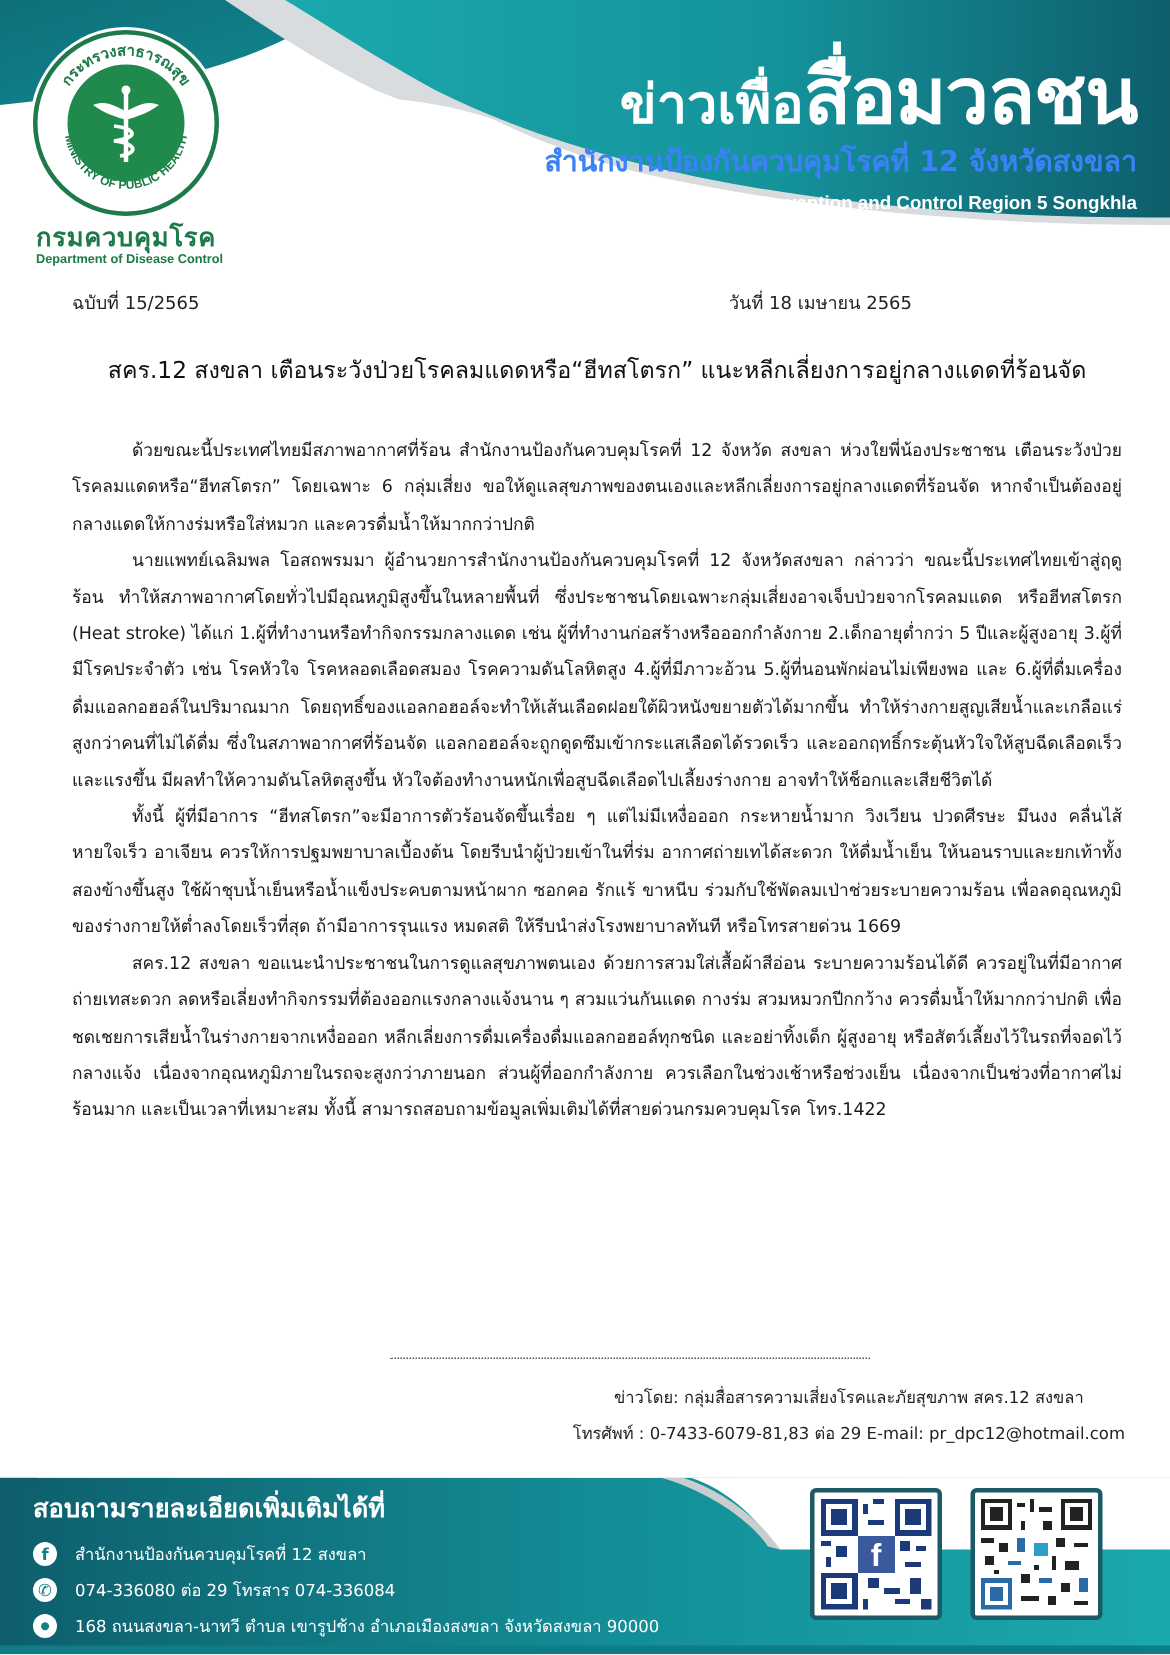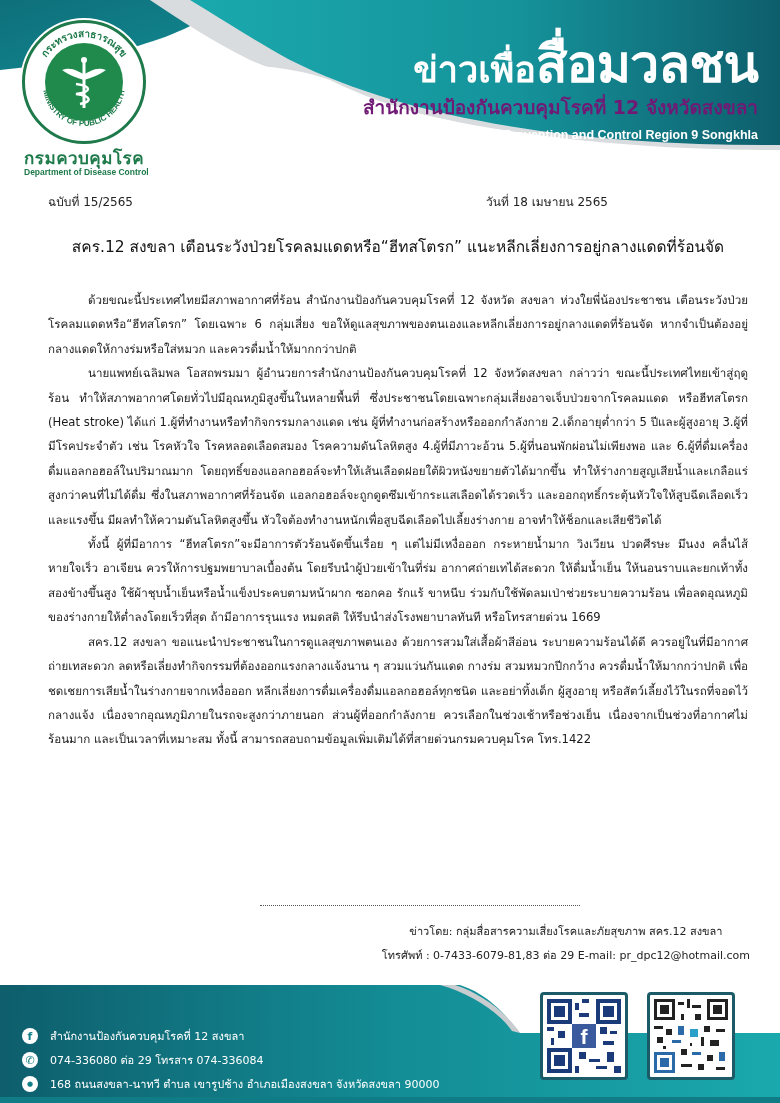--- a/index.html
+++ b/index.html
@@ -14,21 +14,21 @@
   .logo-inner { position: absolute; left: 20px; top: 20px; width: 78px; height: 78px; border-radius: 50%;
           background: #1f8a4c; display: flex; align-items: center; justify-content: center; }
   .logo-ring-text { position: absolute; left: 0; top: 0; width: 118px; height: 118px; }
   .dept-th { position: absolute; left: 24px; top: 144px; font-family: "DejaVu Sans", sans-serif; font-weight: bold;
              font-size: 17px; color: #1e7a4a; letter-spacing: 0.5px; text-align: center; }
   .dept-en { position: absolute; left: 24px; top: 167px; font-family: "Liberation Sans", sans-serif;
              font-size: 8.5px; color: #1e7a4a; font-weight: bold; }
   .banner-title { position: absolute; right: 22px; top: 22px; color: #ffffff; text-align: center; white-space: nowrap; }
   .banner-title .small { font-family: "DejaVu Sans", sans-serif; font-weight: bold; font-size: 36px; }
   .banner-title .big { font-family: "DejaVu Sans", sans-serif; font-weight: bold; font-size: 52px; letter-spacing: -1px; }
-  .banner-sub-th { position: absolute; right: 22px; top: 92px; color: #701a75; font-family: "DejaVu Sans", sans-serif;
+  .banner-sub-th { position: absolute; right: 22px; top: 92px; color: #3b82f6; font-family: "DejaVu Sans", sans-serif;
                    font-weight: bold; font-size: 19px; white-space: nowrap; }
   .banner-sub-en { position: absolute; right: 22px; top: 128px; color: #ffffff; font-family: "Liberation Sans", sans-serif;
                    font-weight: bold; font-size: 12.5px; white-space: nowrap; }
 
   
   .meta { position: absolute; top: 192px; left: 0; width: 656px; height: 20px;
           font-family: "DejaVu Sans", sans-serif; font-size: 12px; color: #222; }
   .issue { position: absolute; left: 48px; }
   .date { position: absolute; right: 48px; }
 
@@ -110,21 +110,21 @@
       </svg>
     </div>
   </div>
   <div class="dept-th">กรมควบคุมโรค</div>
   <div class="dept-en">Department of Disease Control</div>
 
   <div class="banner-title">
     <span class="small">ข่าวเพื่อ</span><span class="big">สื่อมวลชน</span>
   </div>
   <div class="banner-sub-th">สำนักงานป้องกันควบคุมโรคที่ 12 จังหวัดสงขลา</div>
-  <div class="banner-sub-en">The Office of Disease Prevention and Control Region 9 Songkhla</div>
+  <div class="banner-sub-en">The Office of Disease Prevention and Control Region 5 Songkhla</div>
 </div>
 
 <div class="meta">
   <span class="issue">ฉบับที่ 15/2565</span>
   <span class="date">วันที่ 18 เมษายน 2565</span>
 </div>
 
 <h1 class="headline" style="font-weight:normal;padding-left:16px;">สคร.12 สงขลา เตือนระวังป่วยโรคลมแดดหรือ“ฮีทสโตรก” แนะหลีกเลี่ยงการอยู่กลางแดดที่ร้อนจัด</h1>
 
 <div class="body-text">
@@ -150,20 +150,21 @@
       </linearGradient>
     </defs>
     <rect x="0" y="0" width="780" height="118" fill="url(#footGrad)"></rect>
 
     <path d="M25,0 L460,0 C490,10 505,30 520,48 L780,48 L780,0 Z" fill="#ffffff"></path>
     <path d="M440,0 C470,8 500,28 512,46 L520,48 C505,26 480,8 455,0 Z" fill="#c9cdd0"></path>
     <rect x="0" y="0" width="25" height="6" fill="#0e5e6c"></rect>
     <rect x="0" y="112" width="780" height="6" fill="#0f7c86"></rect>
   </svg>
 
+  <div class="footer-title">สอบถามรายละเอียดเพิ่มเติมได้ที่</div>
 
   <div class="contact-row" style="top:42px;">
     <span class="ic">f</span>
     <span>สำนักงานป้องกันควบคุมโรคที่ 12 สงขลา</span>
   </div>
   <div class="contact-row" style="top:66px;">
     <span class="ic">✆</span>
     <span>074-336080 ต่อ 29 โทรสาร 074-336084</span>
   </div>
   <div class="contact-row" style="top:90px;">

